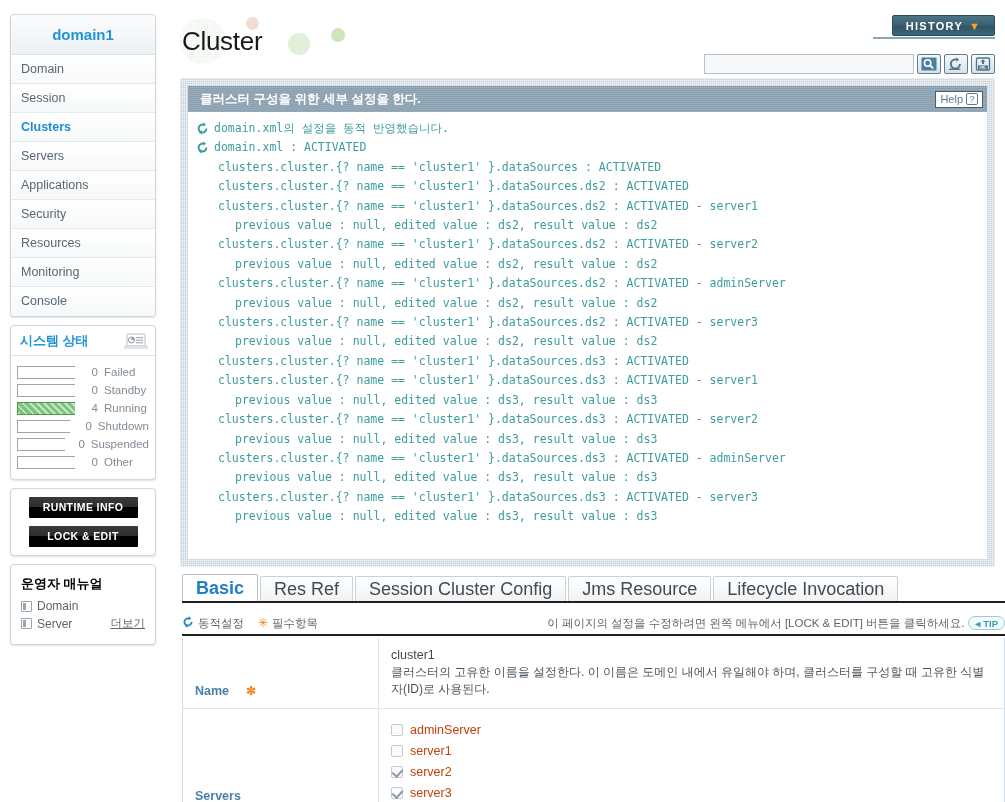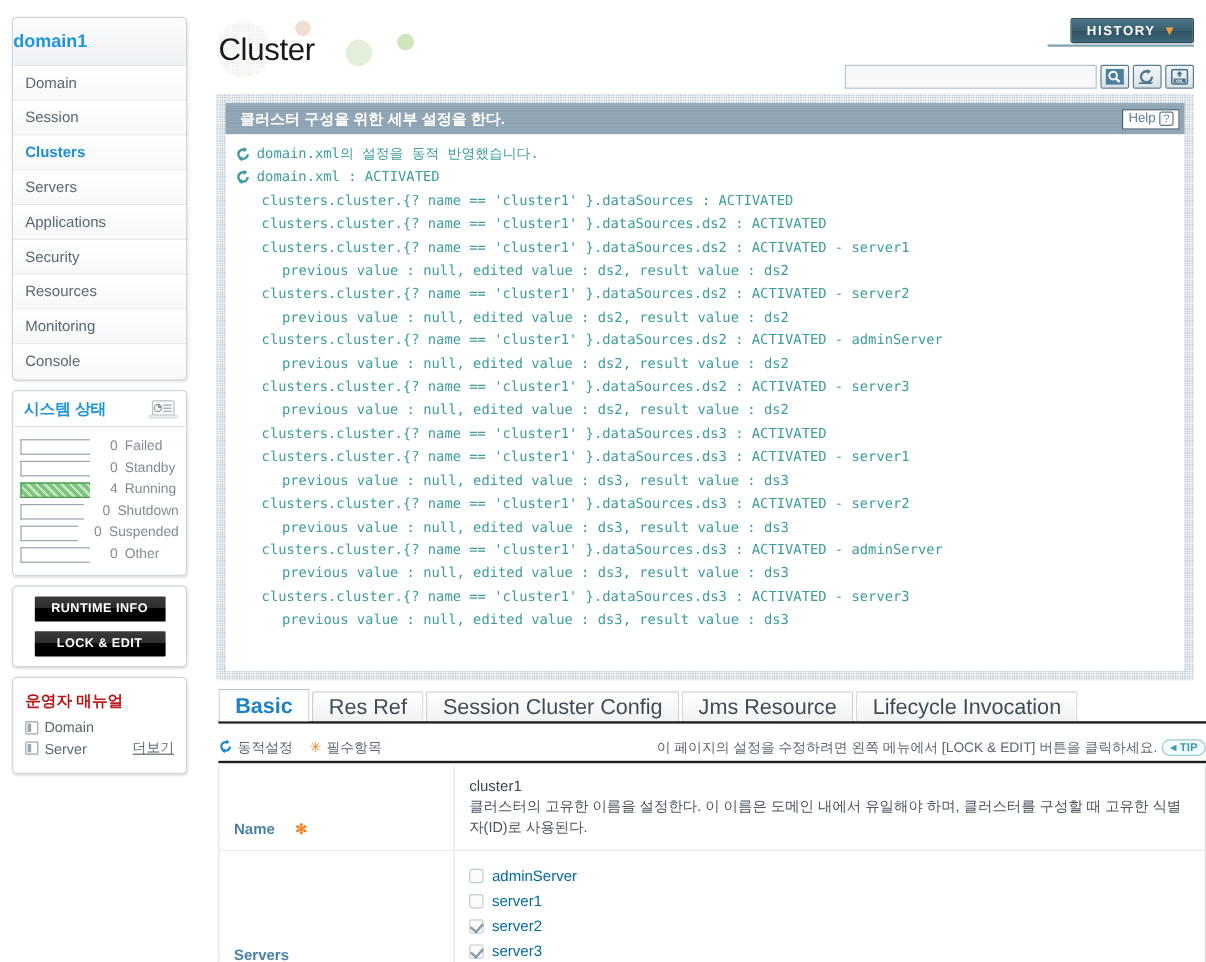--- a/index.html
+++ b/index.html
@@ -17,21 +17,21 @@
     position: absolute; left: 10px; top: 14px; width: 146px;
   }
   .side-card {
     background: #fff;
     border: 1px solid #cfd6dc;
     border-radius: 4px;
     box-shadow: 0 1px 2px rgba(0,0,0,0.12);
     margin-bottom: 8px;
   }
   .domain-title {
-    height: 40px; line-height: 40px; 
+    height: 40px; line-height: 40px; text-align: center;
     font-size: 15px; font-weight: bold; color: #2196d6;
     background: linear-gradient(#fbfcfd,#eef1f4);
     border-bottom: 1px solid #dde3e8;
     border-radius: 4px 4px 0 0;
   }
   .nav-item {
     height: 29px; line-height: 29px;
     padding-left: 10px; font-size: 12.5px; color: #5b6670;
     border-bottom: 1px solid #e4e9ed;
     background: linear-gradient(#ffffff,#f6f8f9);
@@ -66,21 +66,21 @@
     background: linear-gradient(#3a3a3a 0%, #2e2e2e 46%, #000 47%, #000 100%);
     color:#fff; font-size:10.5px; font-weight:bold; letter-spacing:.4px;
     text-align:center; line-height:21px; border-radius:1px; cursor:pointer;
   }
   .lock-note {
     font-size:11px; color:#8a959d; text-align:center; line-height:16px;
     padding: 0 10px 9px 10px;
   }
   .lock-note a { color:#5db3c9; text-decoration: underline; }
 
-  .man-head { font-size:13px; font-weight:bold; color:#b91c1c; padding:10px 0 6px 10px; }
+  .man-head { font-size:13px; font-weight:bold; color:#000000; padding:10px 0 6px 10px; }
   .man-row { display:flex; align-items:center; padding:0 10px 3px 10px; font-size:12px; color:#5b6670;}
   .man-ico { width:11px; height:11px; border:1px solid #9aa5ad; margin-right:5px; position:relative; flex:none; border-radius:1px;}
   .man-ico::before{content:"";position:absolute;left:1px;top:1px;width:3px;height:7px;background:#9aa5ad;}
   .man-more { margin-left:auto; font-size:11.5px; color:#5b6670; text-decoration:underline; cursor:pointer;}
   .man-pad { padding-bottom: 10px; }
 
   
   #page-title {
     position:absolute; left:182px; top:26px;
     font-size: 26px; color:#1a1a1a; letter-spacing:-.3px;
@@ -205,21 +205,21 @@
   .cbrow { display:flex; align-items:center; gap:7px; height:21px; }
   .cb {
     width:12px; height:12px; border:1px solid #c3cbd2; background:#fafbfc;
     border-radius:2px; position:relative; flex:none; cursor:pointer;
   }
   .cb.checked::after {
     content:""; position:absolute; left:2px; top:0px;
     width:5px; height:8px; border:solid #8e99a2; border-width:0 2px 2px 0;
     transform: rotate(42deg);
   }
-  .cblabel { font-size:12.5px; color:#0369a1; }
+  .cblabel { font-size:12.5px; color:#c2410c; }
 </style>
 </head>
 <body>
 
 <div id="root">
 
   <div id="sidebar">
 
     <div class="side-card">
       <div class="domain-title">domain1</div>

